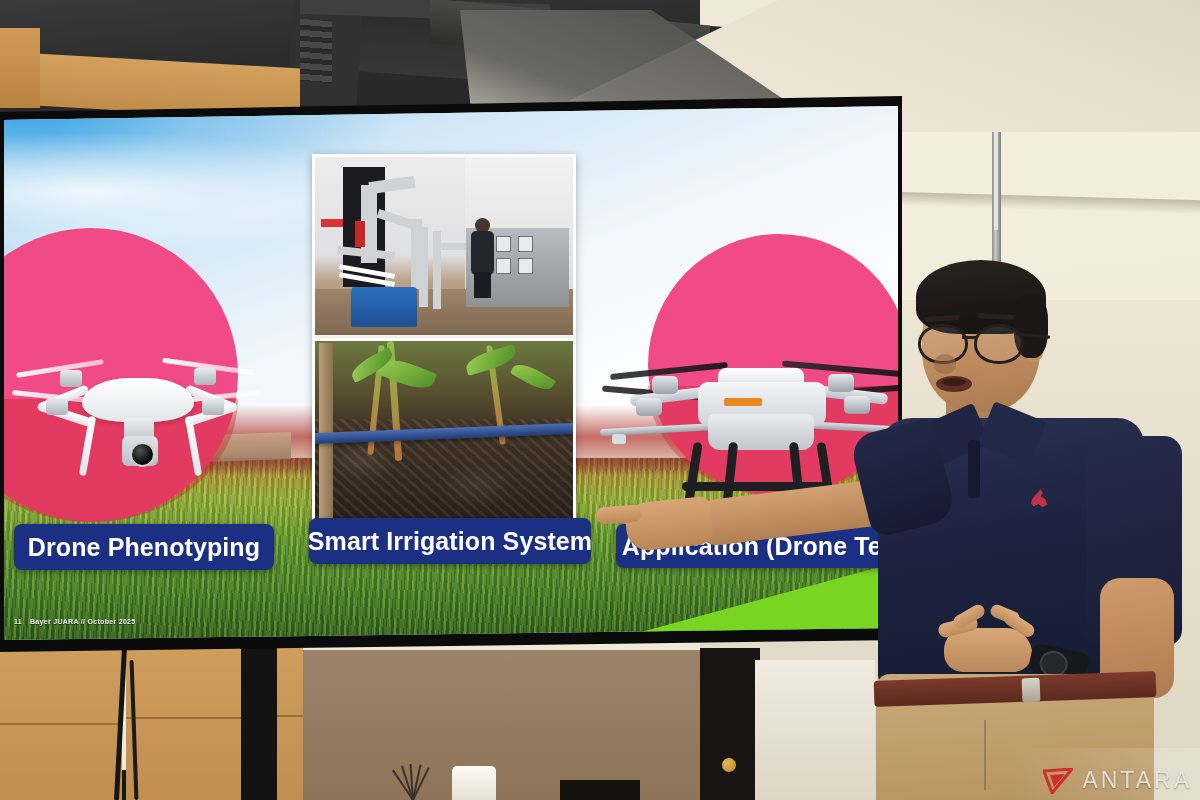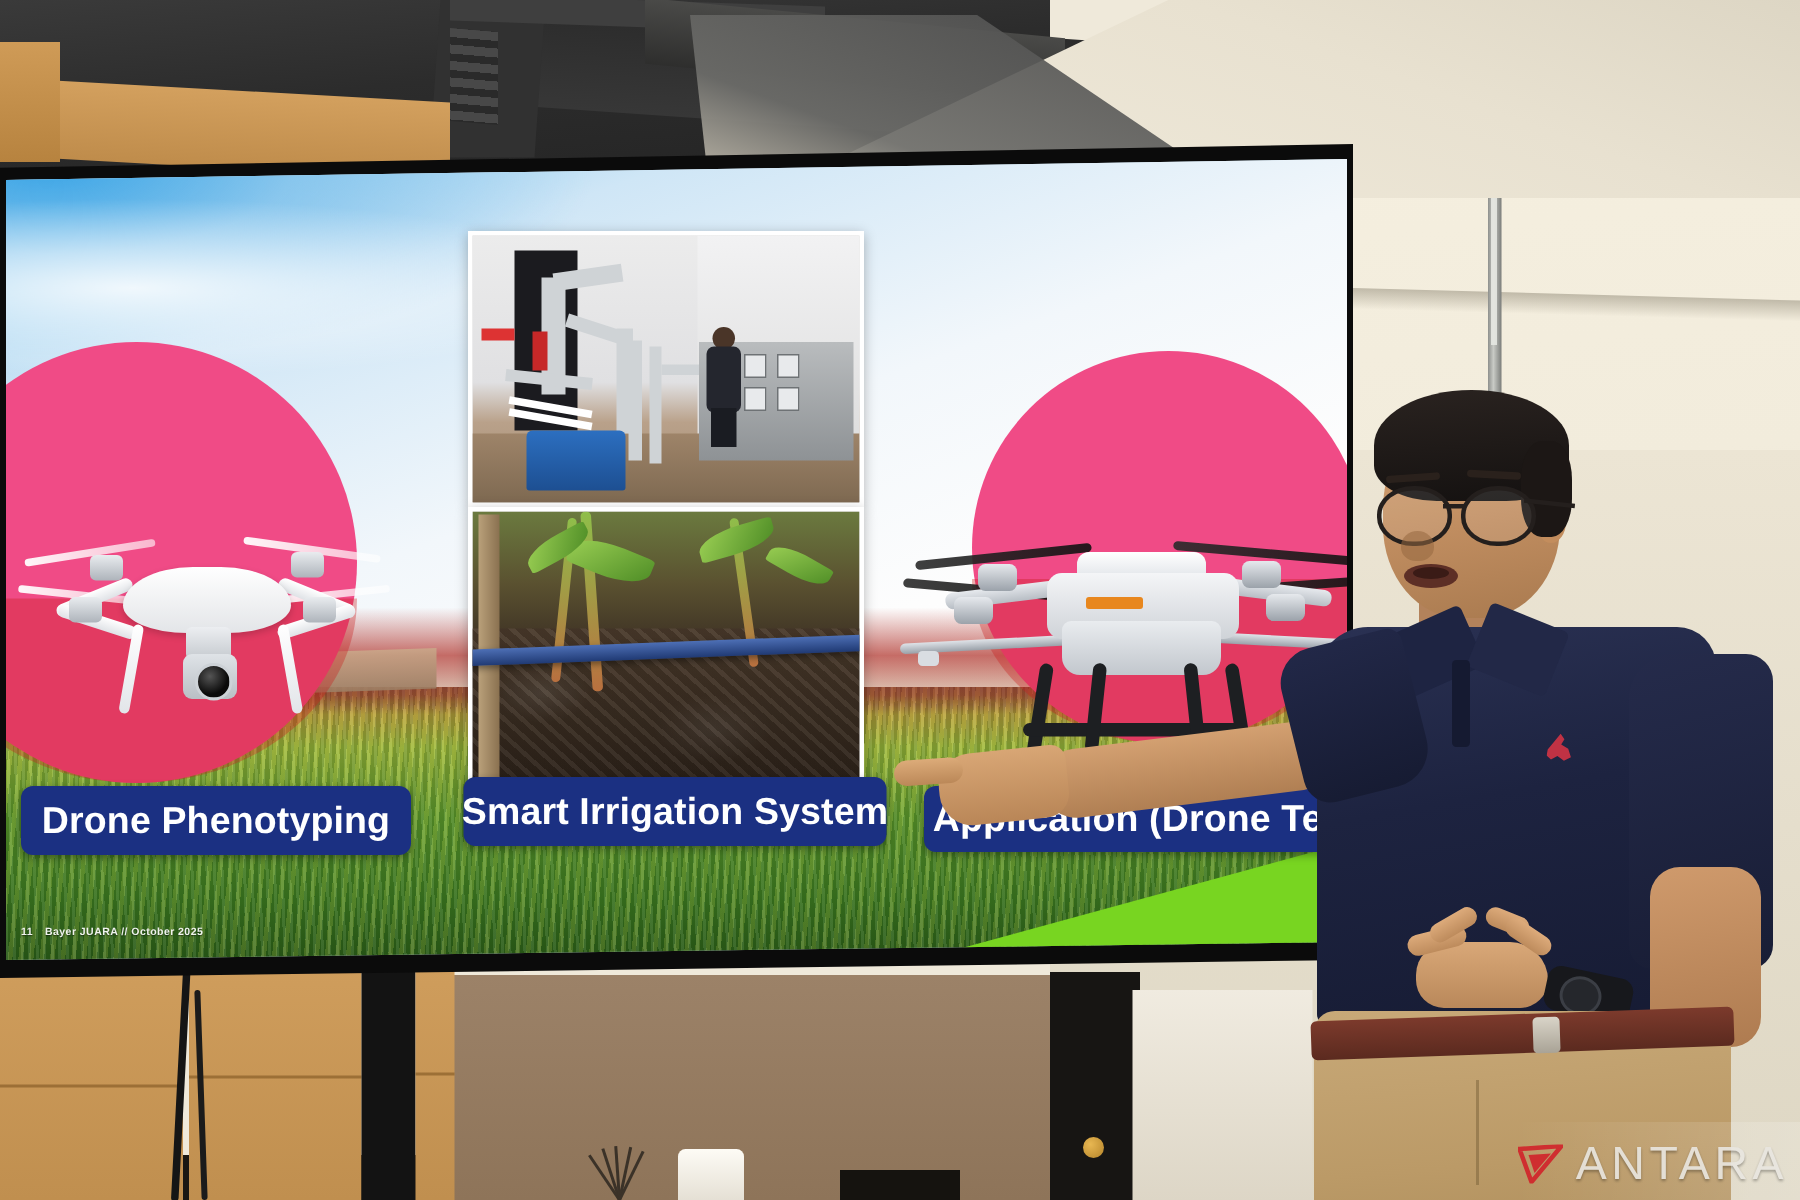--- a/index.html
+++ b/index.html
@@ -381,21 +381,21 @@
   }
 
   
   .wm{
     position:absolute;right:8px;bottom:6px;display:flex;align-items:center;gap:9px;
     opacity:.9;
   }
   .wm-tri{width:30px;height:26px;position:relative;}
   .wm-tri svg{display:block;}
   .wm-text{
-    font-size:31px;letter-spacing:3px;color:#e9e6e0;font-weight:400;
+    font-size:23px;letter-spacing:3px;color:#e9e6e0;font-weight:400;
     text-shadow:0 1px 2px rgba(0,0,0,.35);
   }
   .wm-haze{
     position:absolute;right:0;bottom:0;width:190px;height:52px;
     background:linear-gradient(90deg,rgba(255,255,255,0),rgba(255,255,255,.18));
     pointer-events:none;
   }
 </style>
 </head>
 <body>

